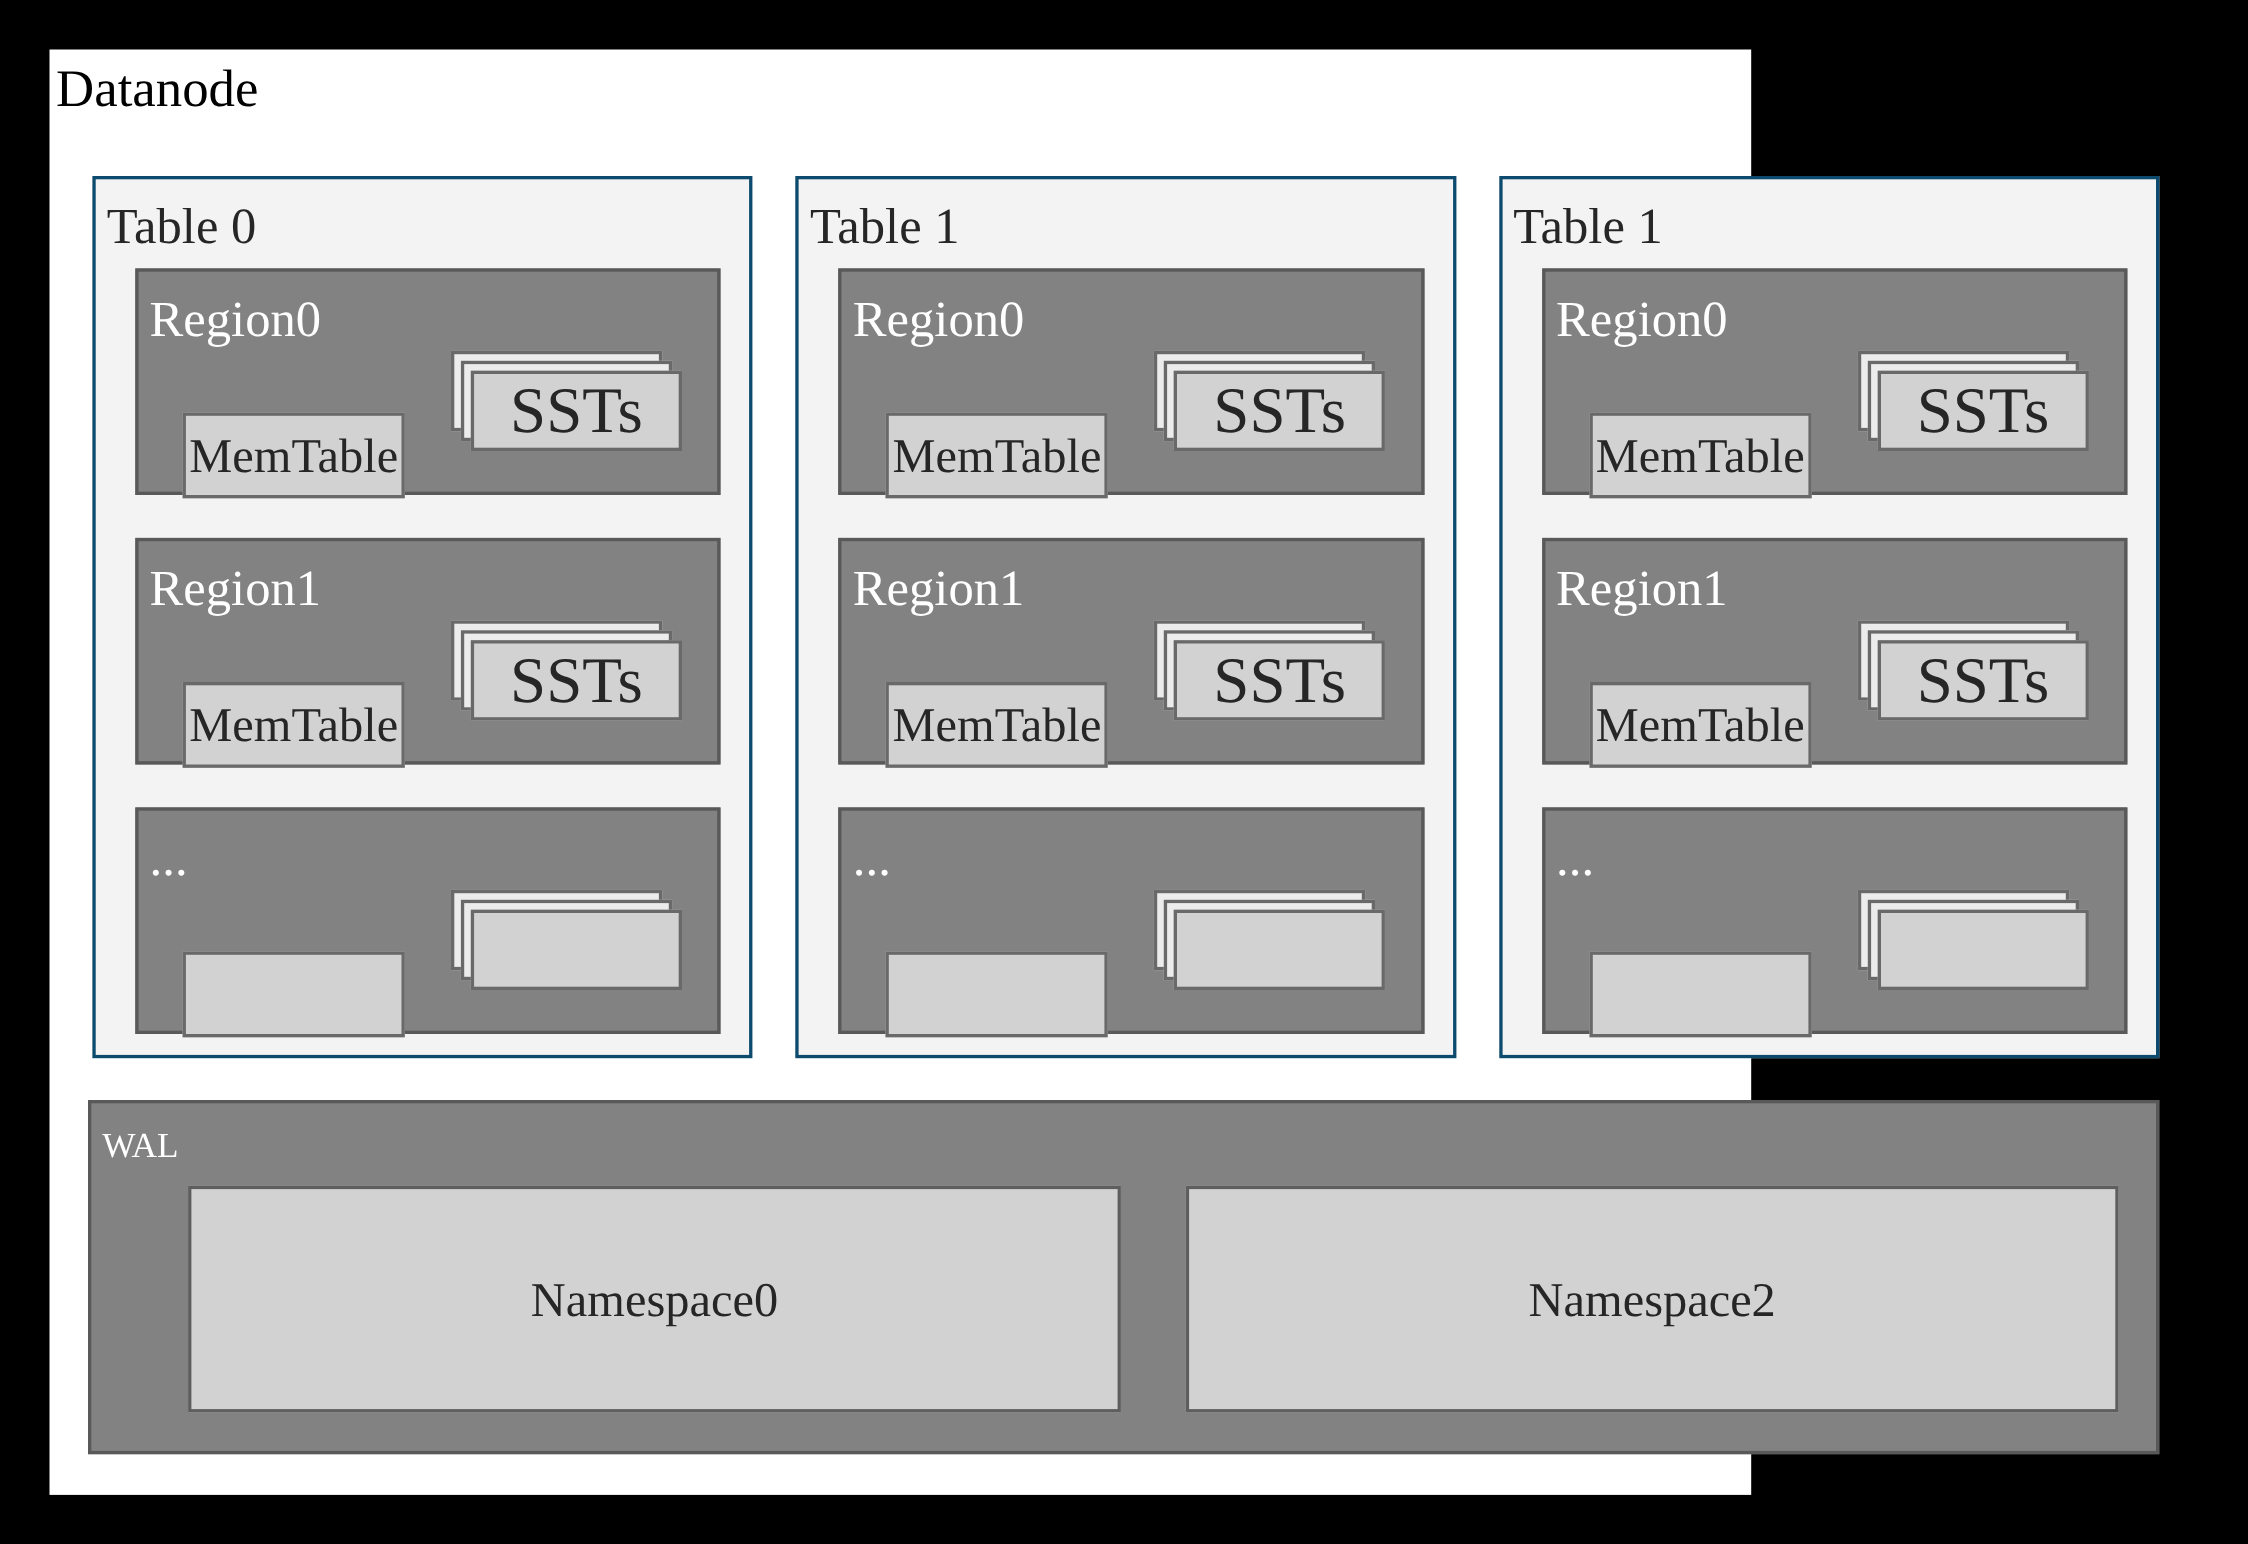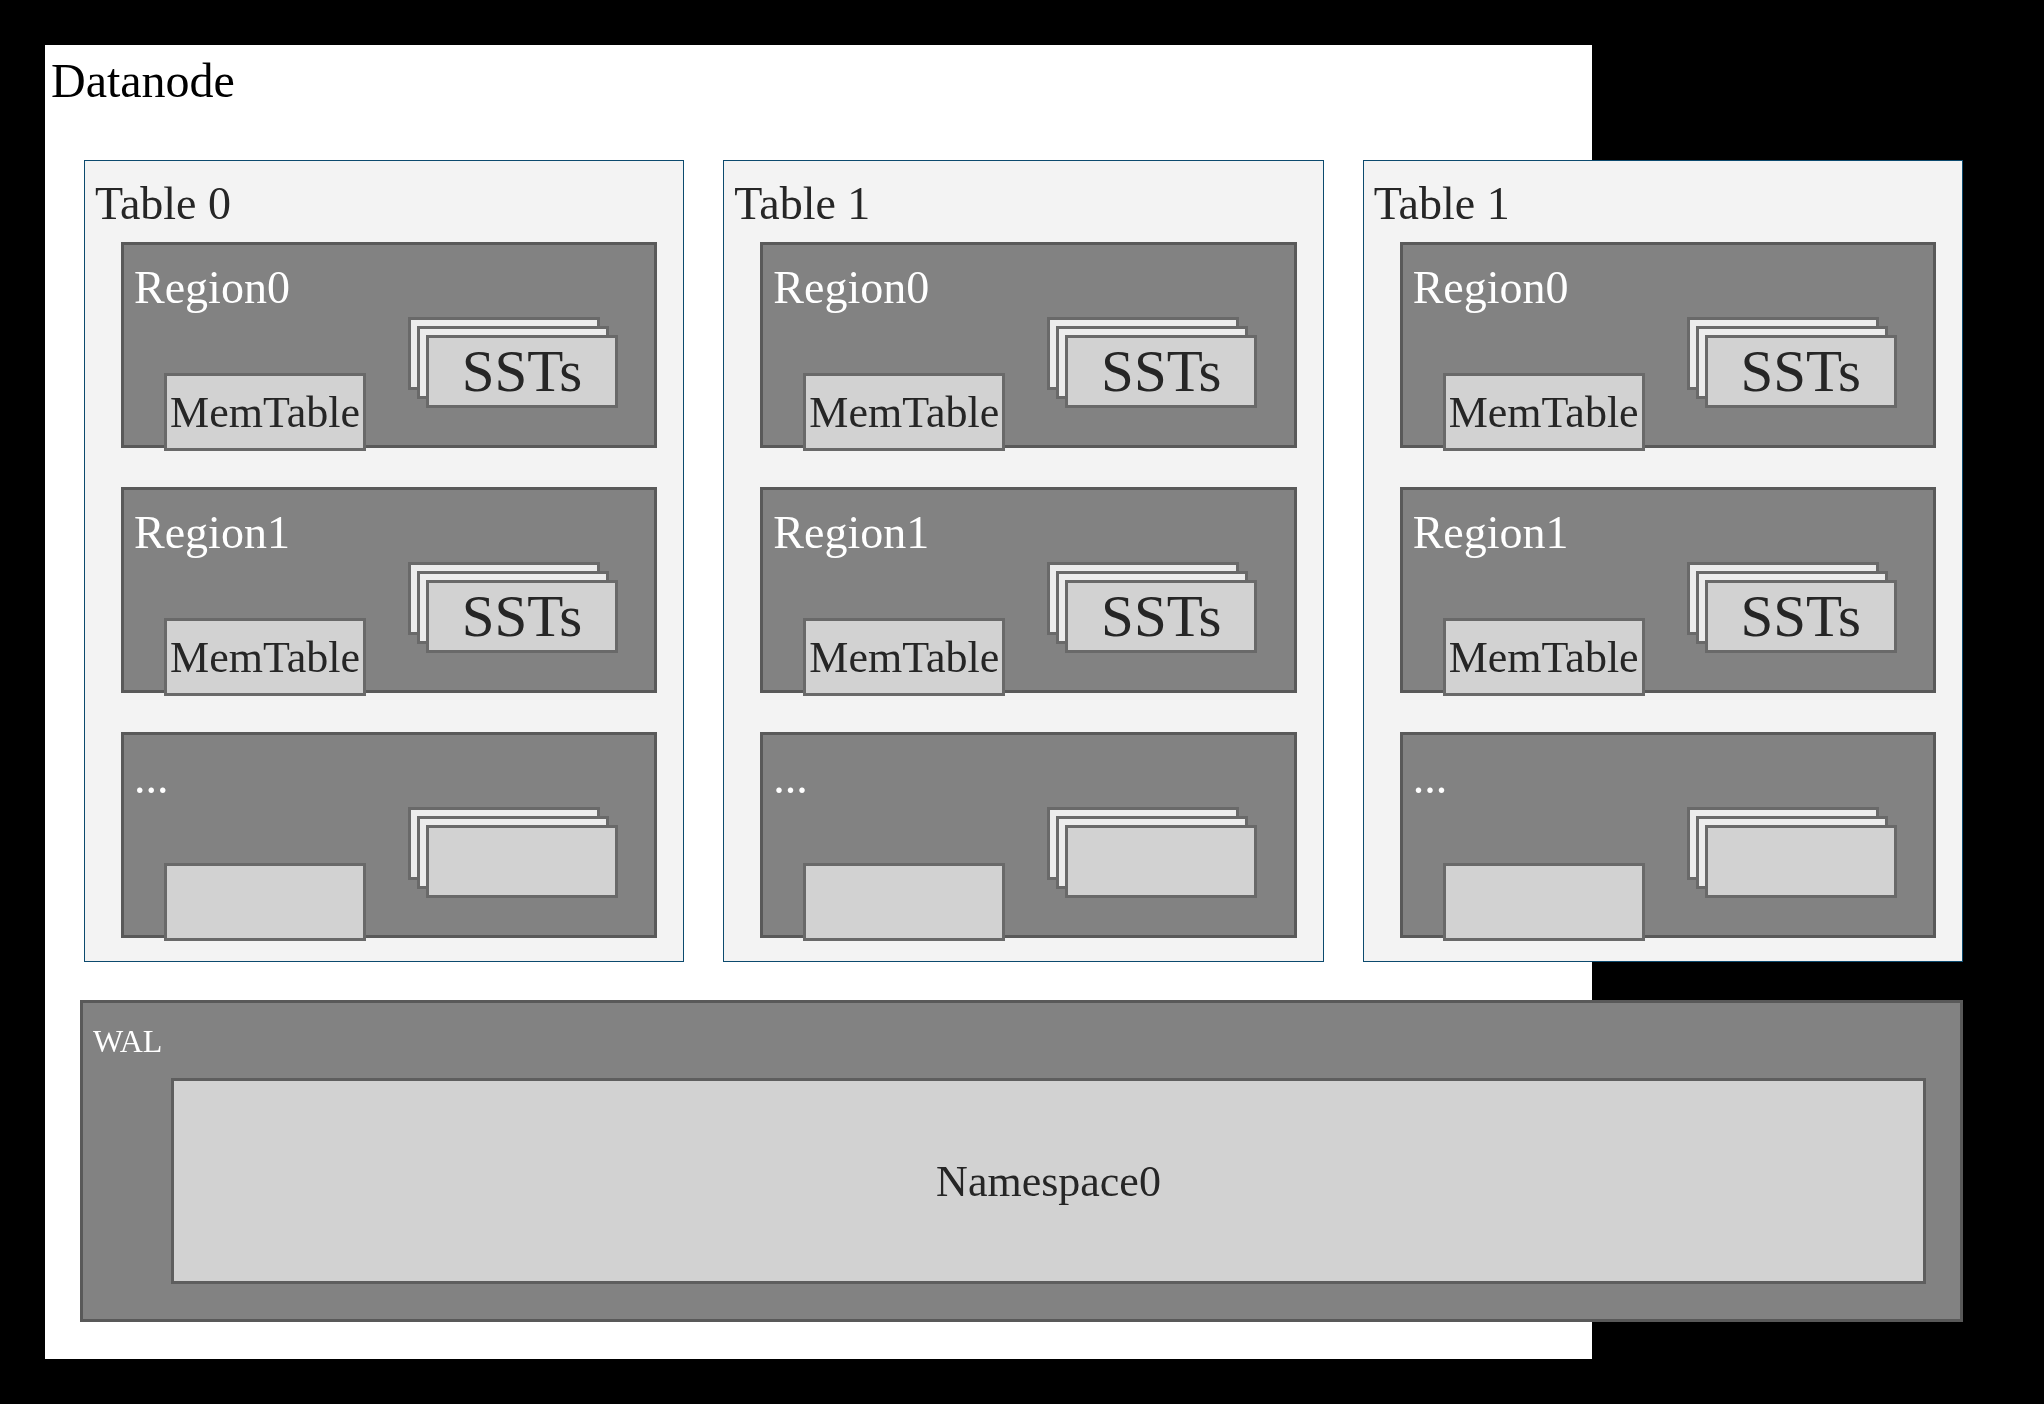--- a/index.html
+++ b/index.html
@@ -20,21 +20,21 @@
     font-size: 48px; color: #000000; line-height: 1.15;
   }
   .tables-row {
     position: absolute; left: 39px; top: 115px;
     width: 1879px; height: 802px;
     display: flex; gap: 39px;
   }
   .table {
     flex: 1;
     background: #f3f3f3;
-    border: 1px solid #0c4a6e;
+    border: 3px solid #0c4a6e;
     box-sizing: border-box;
   }
   .table-header {
     height: 81px; box-sizing: border-box;
     padding: 20px 0 0 10px;
     font-size: 46px; color: #262626; line-height: 1;
   }
   .region {
     position: relative;
     height: 206px;
@@ -195,17 +195,18 @@
           </div>
         </div>
       </div>
 
     </div>
 
     <div class="wal">
       <div class="wal-label">WAL</div>
       <div class="ns-row">
         <div class="namespace">Namespace0</div>
+        <div class="namespace">Namespace2</div>
       </div>
     </div>
 
   </div>
 </div>
 
 </body></html>

